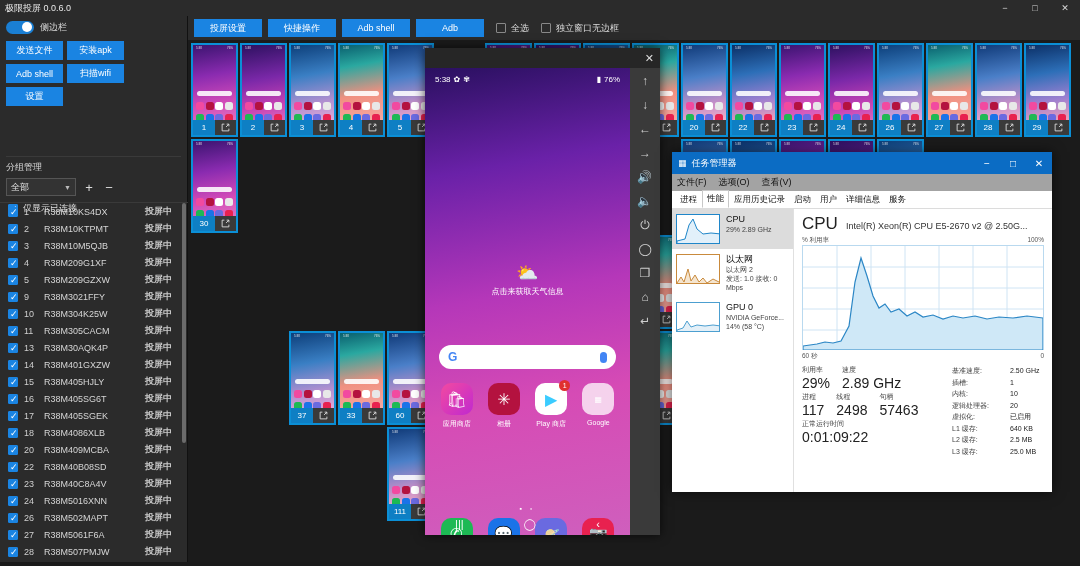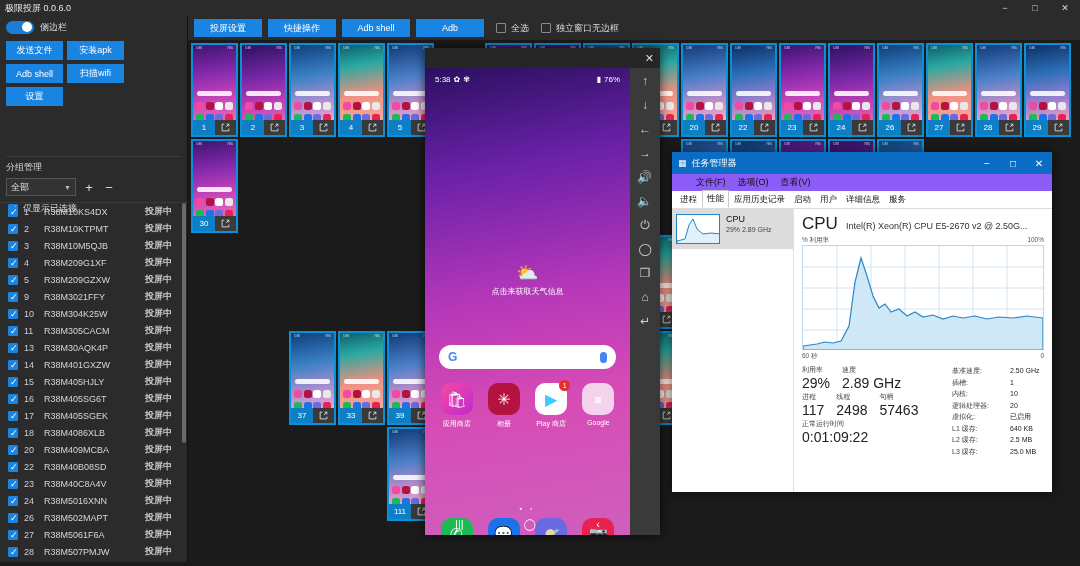--- a/index.html
+++ b/index.html
@@ -217,22 +217,22 @@
     height: 22px; background: #0b6cc4; display: flex; align-items: center;
     color: #fff; font-size: 9px; padding-left: 6px;
   }
   .tm-title .tmi { margin-right: 5px; font-size: 9px; }
   .tm-title .sp { flex: 1; }
   .tm-title .wb {
     width: 26px; height: 22px; display: flex; align-items: center; justify-content: center;
     font-size: 10px; color: #fff;
   }
   .tm-menu {
-    height: 17px; background: #8b5cf6; display: flex; align-items: center;
-    gap: 12px; padding-left: 24px; font-size: 9px; color: #111;
+    height: 17px; background: #a3a3a3; display: flex; align-items: center;
+    gap: 12px; padding-left: 5px; font-size: 9px; color: #111;
   }
   .tm-tabs {
     height: 18px; background: #fff; display: flex; align-items: flex-end;
     gap: 1px; padding-left: 4px; border-bottom: 1px solid #dcdcdc;
   }
   .tm-tab { font-size: 8.5px; padding: 2px 4px; color: #111; cursor: pointer; }
   .tm-tab.active { border: 1px solid #c8c8c8; border-bottom: 1px solid #fff; background: #fff; }
   .tm-main { flex: 1; display: flex; background: #fff; overflow: hidden; }
 
   .tm-left { width: 122px; border-right: 1px solid #e0e0e0; overflow: hidden; }
@@ -1459,21 +1459,21 @@
               <span class="appicon" style="background:#e8e8e8"></span>
             </div>
             <div class="approw r2">
               <span class="appicon" style="background:#1db954"></span>
               <span class="appicon" style="background:#1a73e8"></span>
               <span class="appicon" style="background:#6a6ae0"></span>
               <span class="appicon" style="background:#e8214f"></span>
             </div>
           </div>
           <div class="foot">
-            <span class="num">39</span>
+            <span class="num">60</span>
             <span class="ext">
               <svg viewBox="0 0 16 16" fill="none" stroke="#dcdcdc" stroke-width="1.6">
                 <path d="M6 2H2v12h12v-4"></path>
                 <path d="M9 7l5-5"></path>
                 <path d="M10 2h4v4"></path>
               </svg>
             </span>
           </div>
         </div>
         <div class="cell">
@@ -2065,20 +2065,44 @@
       <div class="tm-left" id="reslist">
           <div class="res sel">
             <span class="mini" style="border-color:#1f86c9">
               <svg width="44" height="30" viewBox="0 0 44 30">
                 <path d="M0,26 L8,24 L12,10 L16,4 L20,14 L26,19 L34,18 L44,19 L44,30 L0,30 Z" fill="#e2f0fa" stroke="#1f86c9" stroke-width="1"></path>
               </svg>
             </span>
             <span>
               <div class="rt">CPU</div>
               <div class="rs">29% 2.89 GHz</div>
+            </span>
+          </div>
+          <div class="res">
+            <span class="mini" style="border-color:#c98a3c">
+              <svg width="44" height="30" viewBox="0 0 44 30">
+                <path d="M0,28 L4,22 L7,27 L11,14 L14,26 L18,20 L22,27 L26,23 L30,28 L36,24 L44,28 L44,30 L0,30 Z" fill="#f5e5cf" stroke="#c98a3c" stroke-width="1"></path>
+              </svg>
+            </span>
+            <span>
+              <div class="rt">以太网</div>
+              <div class="rs">以太网 2</div>
+              <div class="rs">发送: 1.0 接收: 0 Mbps</div>
+            </span>
+          </div>
+          <div class="res">
+            <span class="mini" style="border-color:#4c9fd0">
+              <svg width="44" height="30" viewBox="0 0 44 30">
+                <path d="M0,27 L6,25 L10,18 L14,24 L20,22 L28,23 L36,22 L44,23 L44,30 L0,30 Z" fill="#e4f0f8" stroke="#4c9fd0" stroke-width="1"></path>
+              </svg>
+            </span>
+            <span>
+              <div class="rt">GPU 0</div>
+              <div class="rs">NVIDIA GeForce...</div>
+              <div class="rs">14% (58 °C)</div>
             </span>
           </div>
         </div>
 
       <div class="tm-right">
         <div class="cpu-head">
           <span class="h1">CPU</span>
           <span class="h2">Intel(R) Xeon(R) CPU E5-2670 v2 @ 2.50G...</span>
         </div>
         <div class="ax-row">

